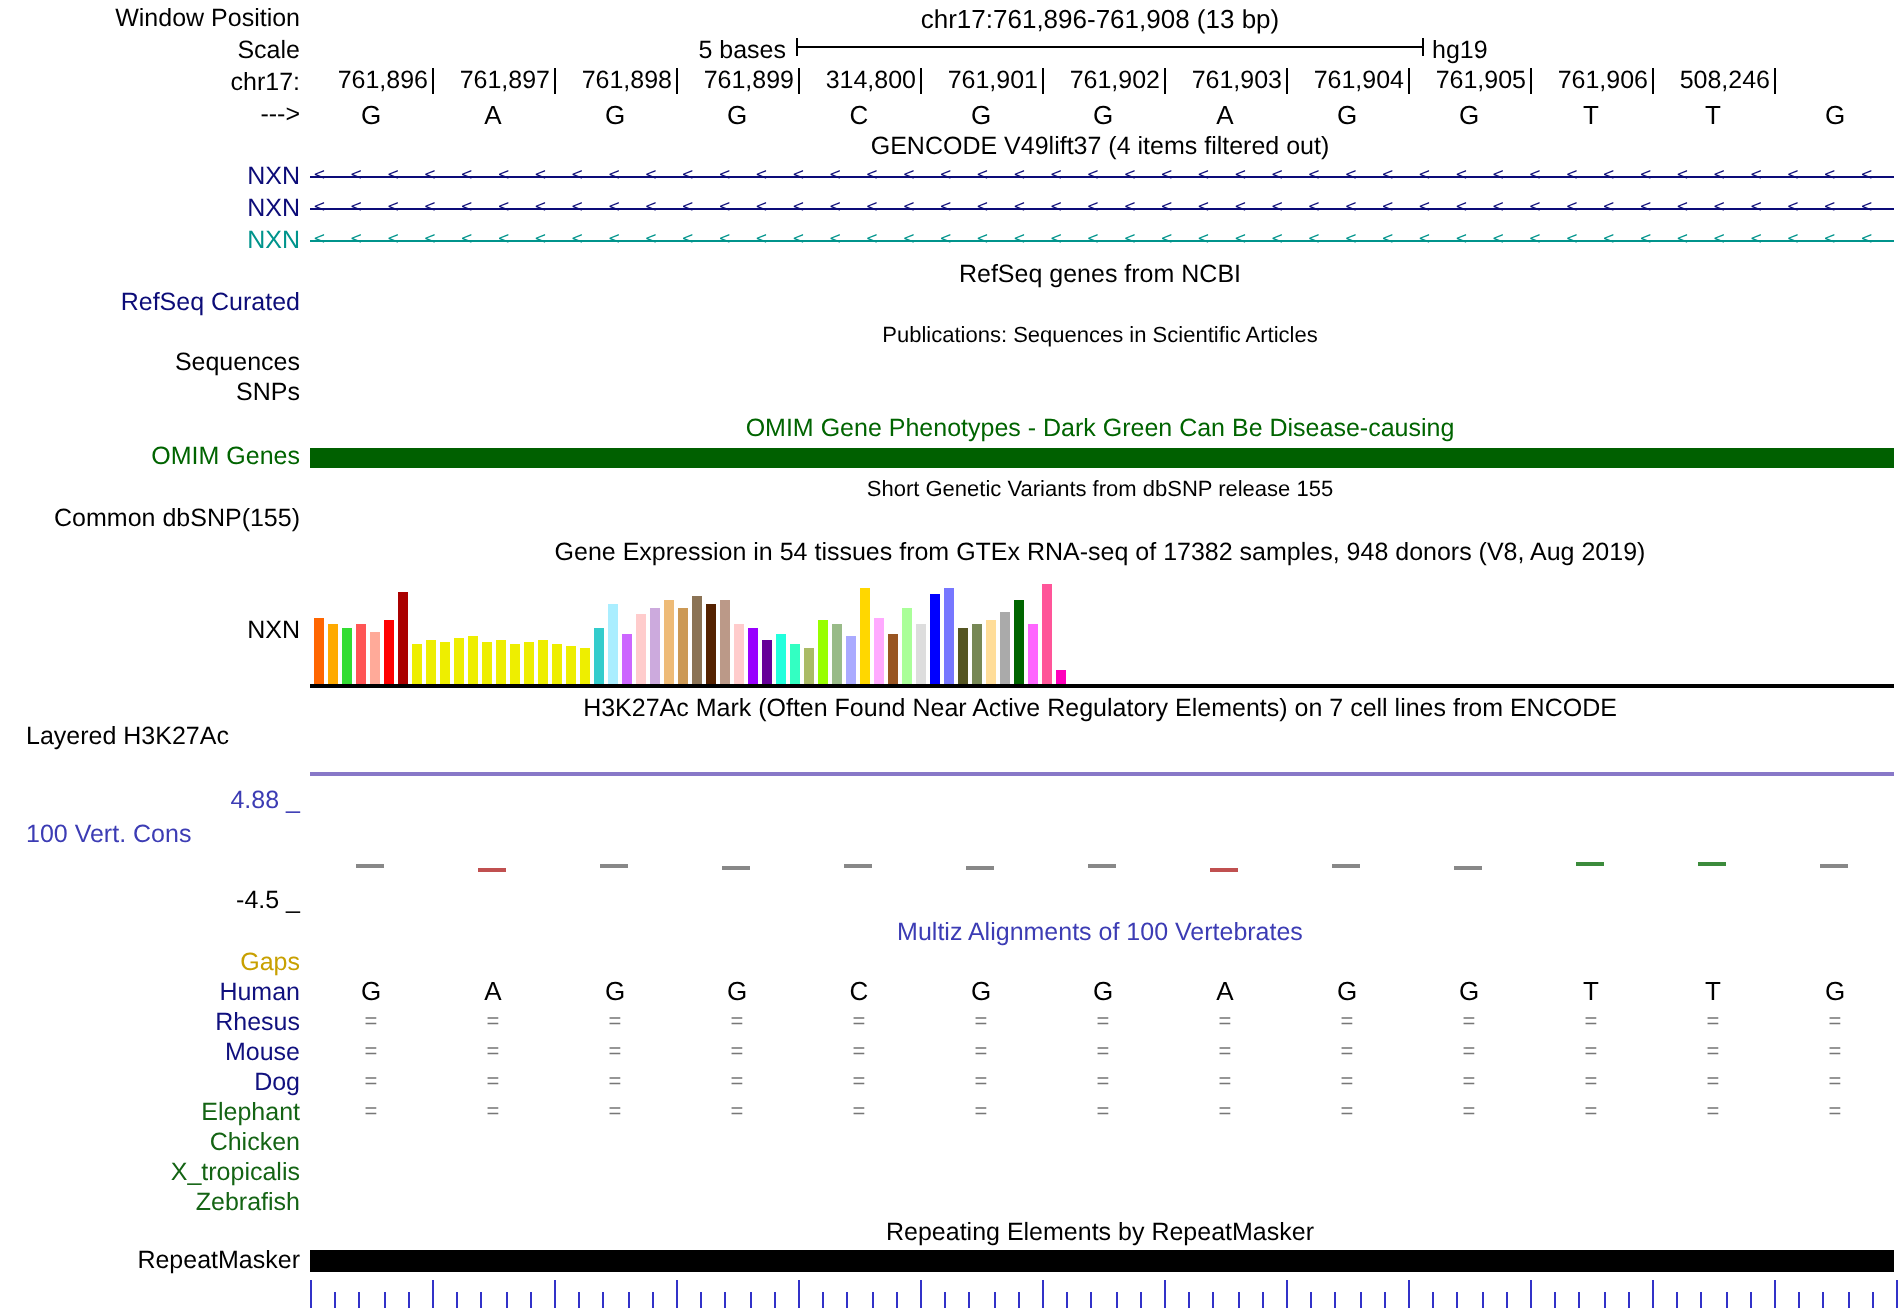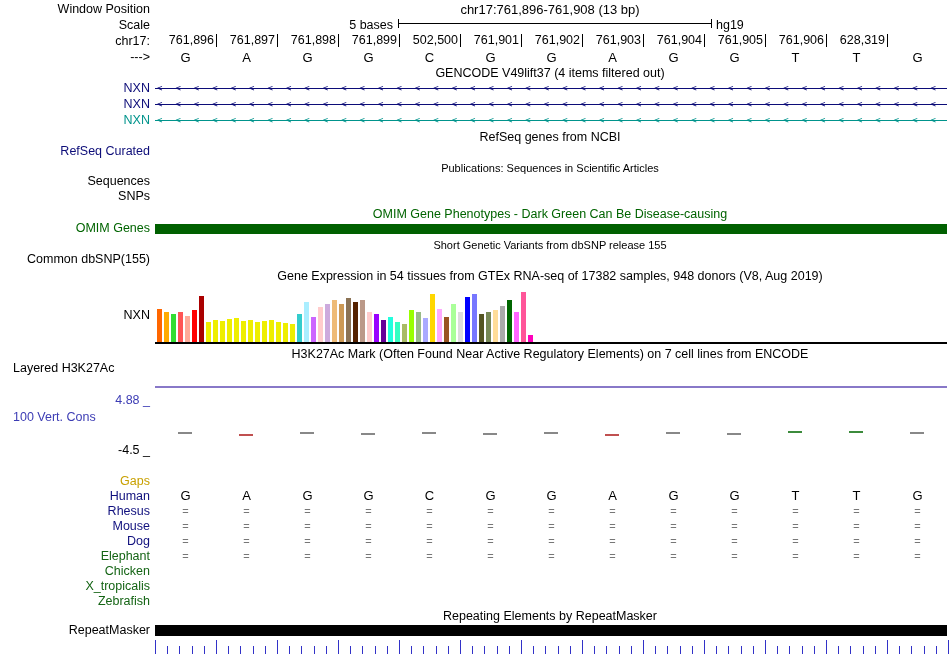--- a/index.html
+++ b/index.html
@@ -46,28 +46,28 @@
       <div class="scale-mid"></div>
     </div>
   <div style="position:absolute;left:716px;top:18px">hg19</div>
 
   <div class="lbl" style="top:34px">chr17:</div>
   <div id="position-row">
       <div class="pos-cell" style="left: 5px;">761,896</div>
       <div class="pos-cell" style="left: 66px;">761,897</div>
       <div class="pos-cell" style="left: 127px;">761,898</div>
       <div class="pos-cell" style="left: 188px;">761,899</div>
-      <div class="pos-cell" style="left: 249px;">502,500</div>
+      <div class="pos-cell" style="left: 249px;">314,800</div>
       <div class="pos-cell" style="left: 310px;">761,901</div>
       <div class="pos-cell" style="left: 371px;">761,902</div>
       <div class="pos-cell" style="left: 432px;">761,903</div>
       <div class="pos-cell" style="left: 493px;">761,904</div>
       <div class="pos-cell" style="left: 554px;">761,905</div>
       <div class="pos-cell" style="left: 615px;">761,906</div>
-      <div class="pos-cell" style="left: 676px;">628,319</div>
+      <div class="pos-cell" style="left: 676px;">508,246</div>
     </div>
   <div class="lbl" style="top:50px">---&gt;</div>
   <div id="base-row">
       <div class="base-cell" style="left: 0px;">G</div>
       <div class="base-cell" style="left: 61px;">A</div>
       <div class="base-cell" style="left: 122px;">G</div>
       <div class="base-cell" style="left: 183px;">G</div>
       <div class="base-cell" style="left: 244px;">C</div>
       <div class="base-cell" style="left: 305px;">G</div>
       <div class="base-cell" style="left: 366px;">G</div>
@@ -182,20 +182,21 @@
       <div class="cons-mark" style="left: 544px; top: 432px; background: rgb(136, 136, 136);"></div>
       <div class="cons-mark" style="left: 605px; top: 434px; background: rgb(192, 80, 80);"></div>
       <div class="cons-mark" style="left: 666px; top: 432px; background: rgb(136, 136, 136);"></div>
       <div class="cons-mark" style="left: 727px; top: 433px; background: rgb(136, 136, 136);"></div>
       <div class="cons-mark" style="left: 788px; top: 431px; background: rgb(60, 139, 60);"></div>
       <div class="cons-mark" style="left: 849px; top: 431px; background: rgb(60, 139, 60);"></div>
       <div class="cons-mark" style="left: 910px; top: 432px; background: rgb(136, 136, 136);"></div>
     </div>
   <div class="lbl" style="top: 443px; color: #000000;">-4.5 _</div>
 
+  <div class="title" style="top: 459px; color: rgb(60, 60, 180);">Multiz Alignments of 100 Vertebrates</div>
   <div id="multiz-rows">
       <div class="lbl" style="top: 474px; color: rgb(200, 160, 0);">Gaps</div>
       <div class="lbl" style="top: 489px; color: rgb(16, 16, 126);">Human</div>
       <div class="mz-base" style="left: 155px; top: 489px;">G</div>
       <div class="mz-base" style="left: 216px; top: 489px;">A</div>
       <div class="mz-base" style="left: 277px; top: 489px;">G</div>
       <div class="mz-base" style="left: 338px; top: 489px;">G</div>
       <div class="mz-base" style="left: 399px; top: 489px;">C</div>
       <div class="mz-base" style="left: 460px; top: 489px;">G</div>
       <div class="mz-base" style="left: 521px; top: 489px;">G</div>

